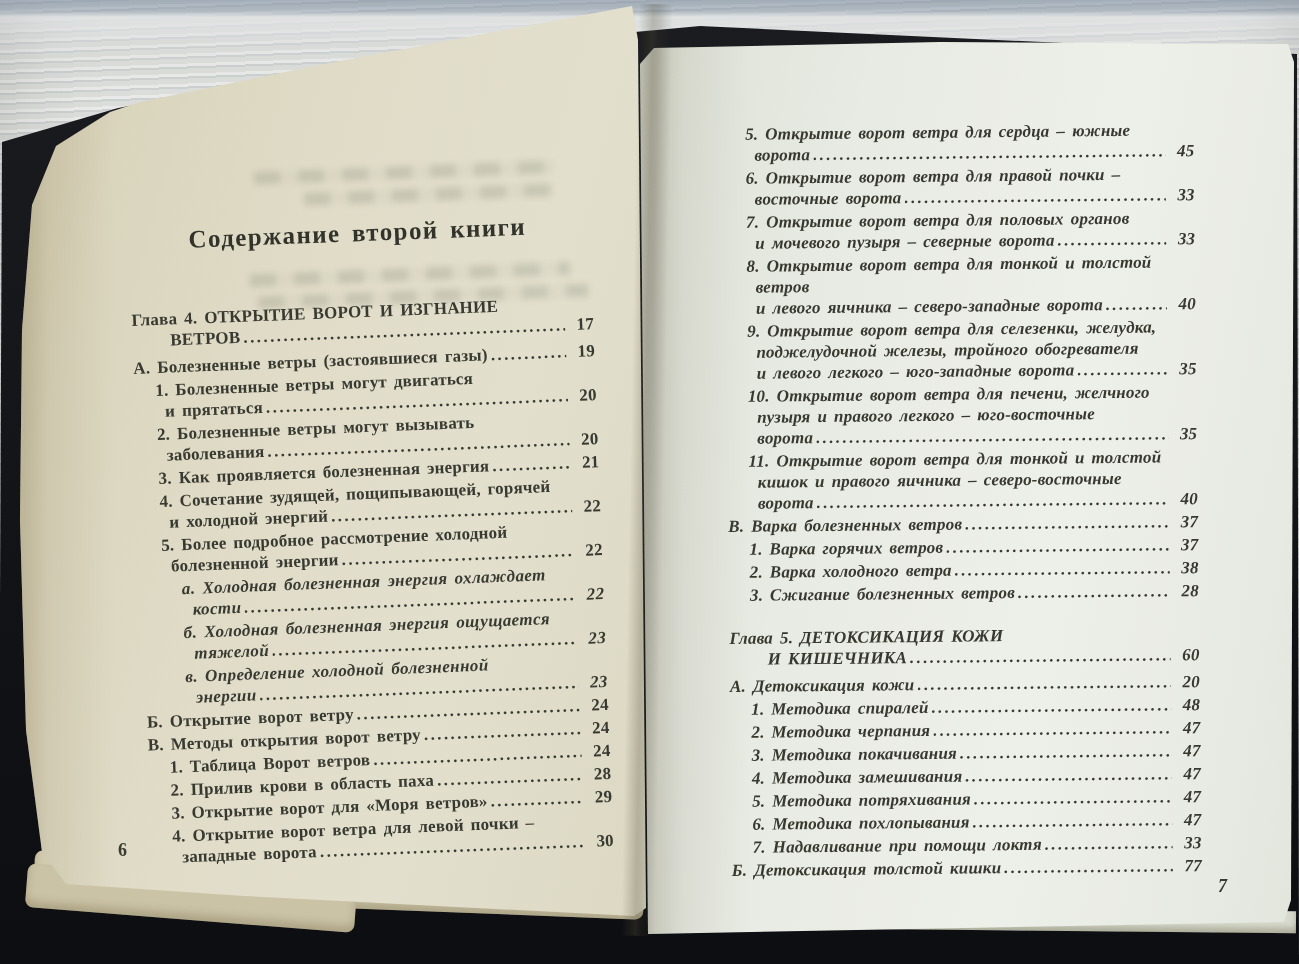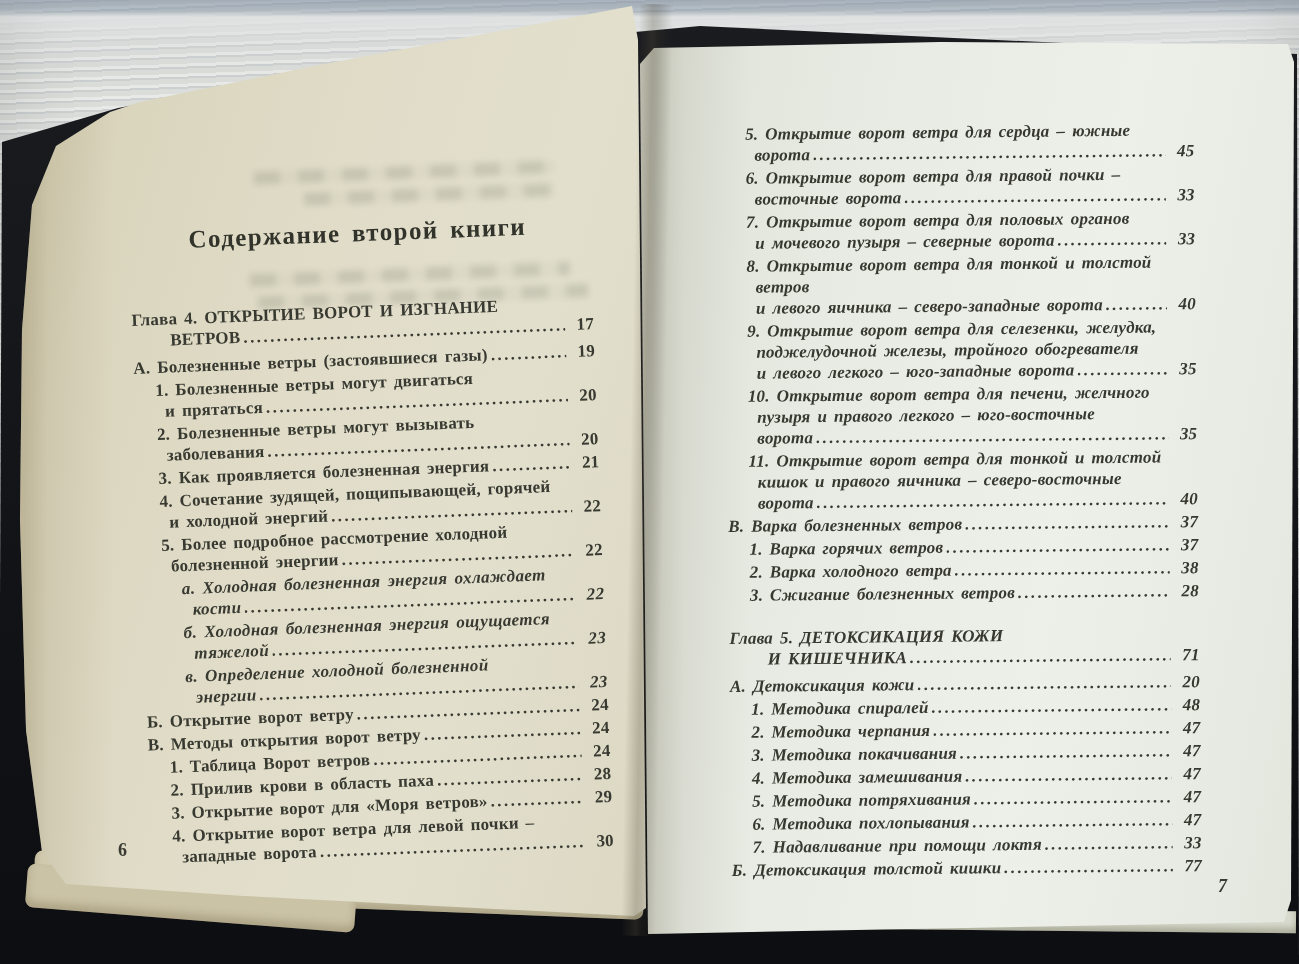--- a/index.html
+++ b/index.html
@@ -315,21 +315,21 @@
               <span class="t">3. Сжигание болезненных ветров</span>
               <span class="dots"></span>
               <span class="pg">28</span>
             </div>
           </div>
           <div class="entry chapter gapb">
             <div class="line"><span class="t">Глава 5. ДЕТОКСИКАЦИЯ КОЖИ</span></div>
             <div class="line cont last">
               <span class="t">И КИШЕЧНИКА</span>
               <span class="dots"></span>
-              <span class="pg">71</span>
+              <span class="pg">60</span>
             </div>
           </div>
           <div class="entry letter">
             <div class="line last">
               <span class="t">А. Детоксикация кожи</span>
               <span class="dots"></span>
               <span class="pg">20</span>
             </div>
           </div>
           <div class="entry num">

